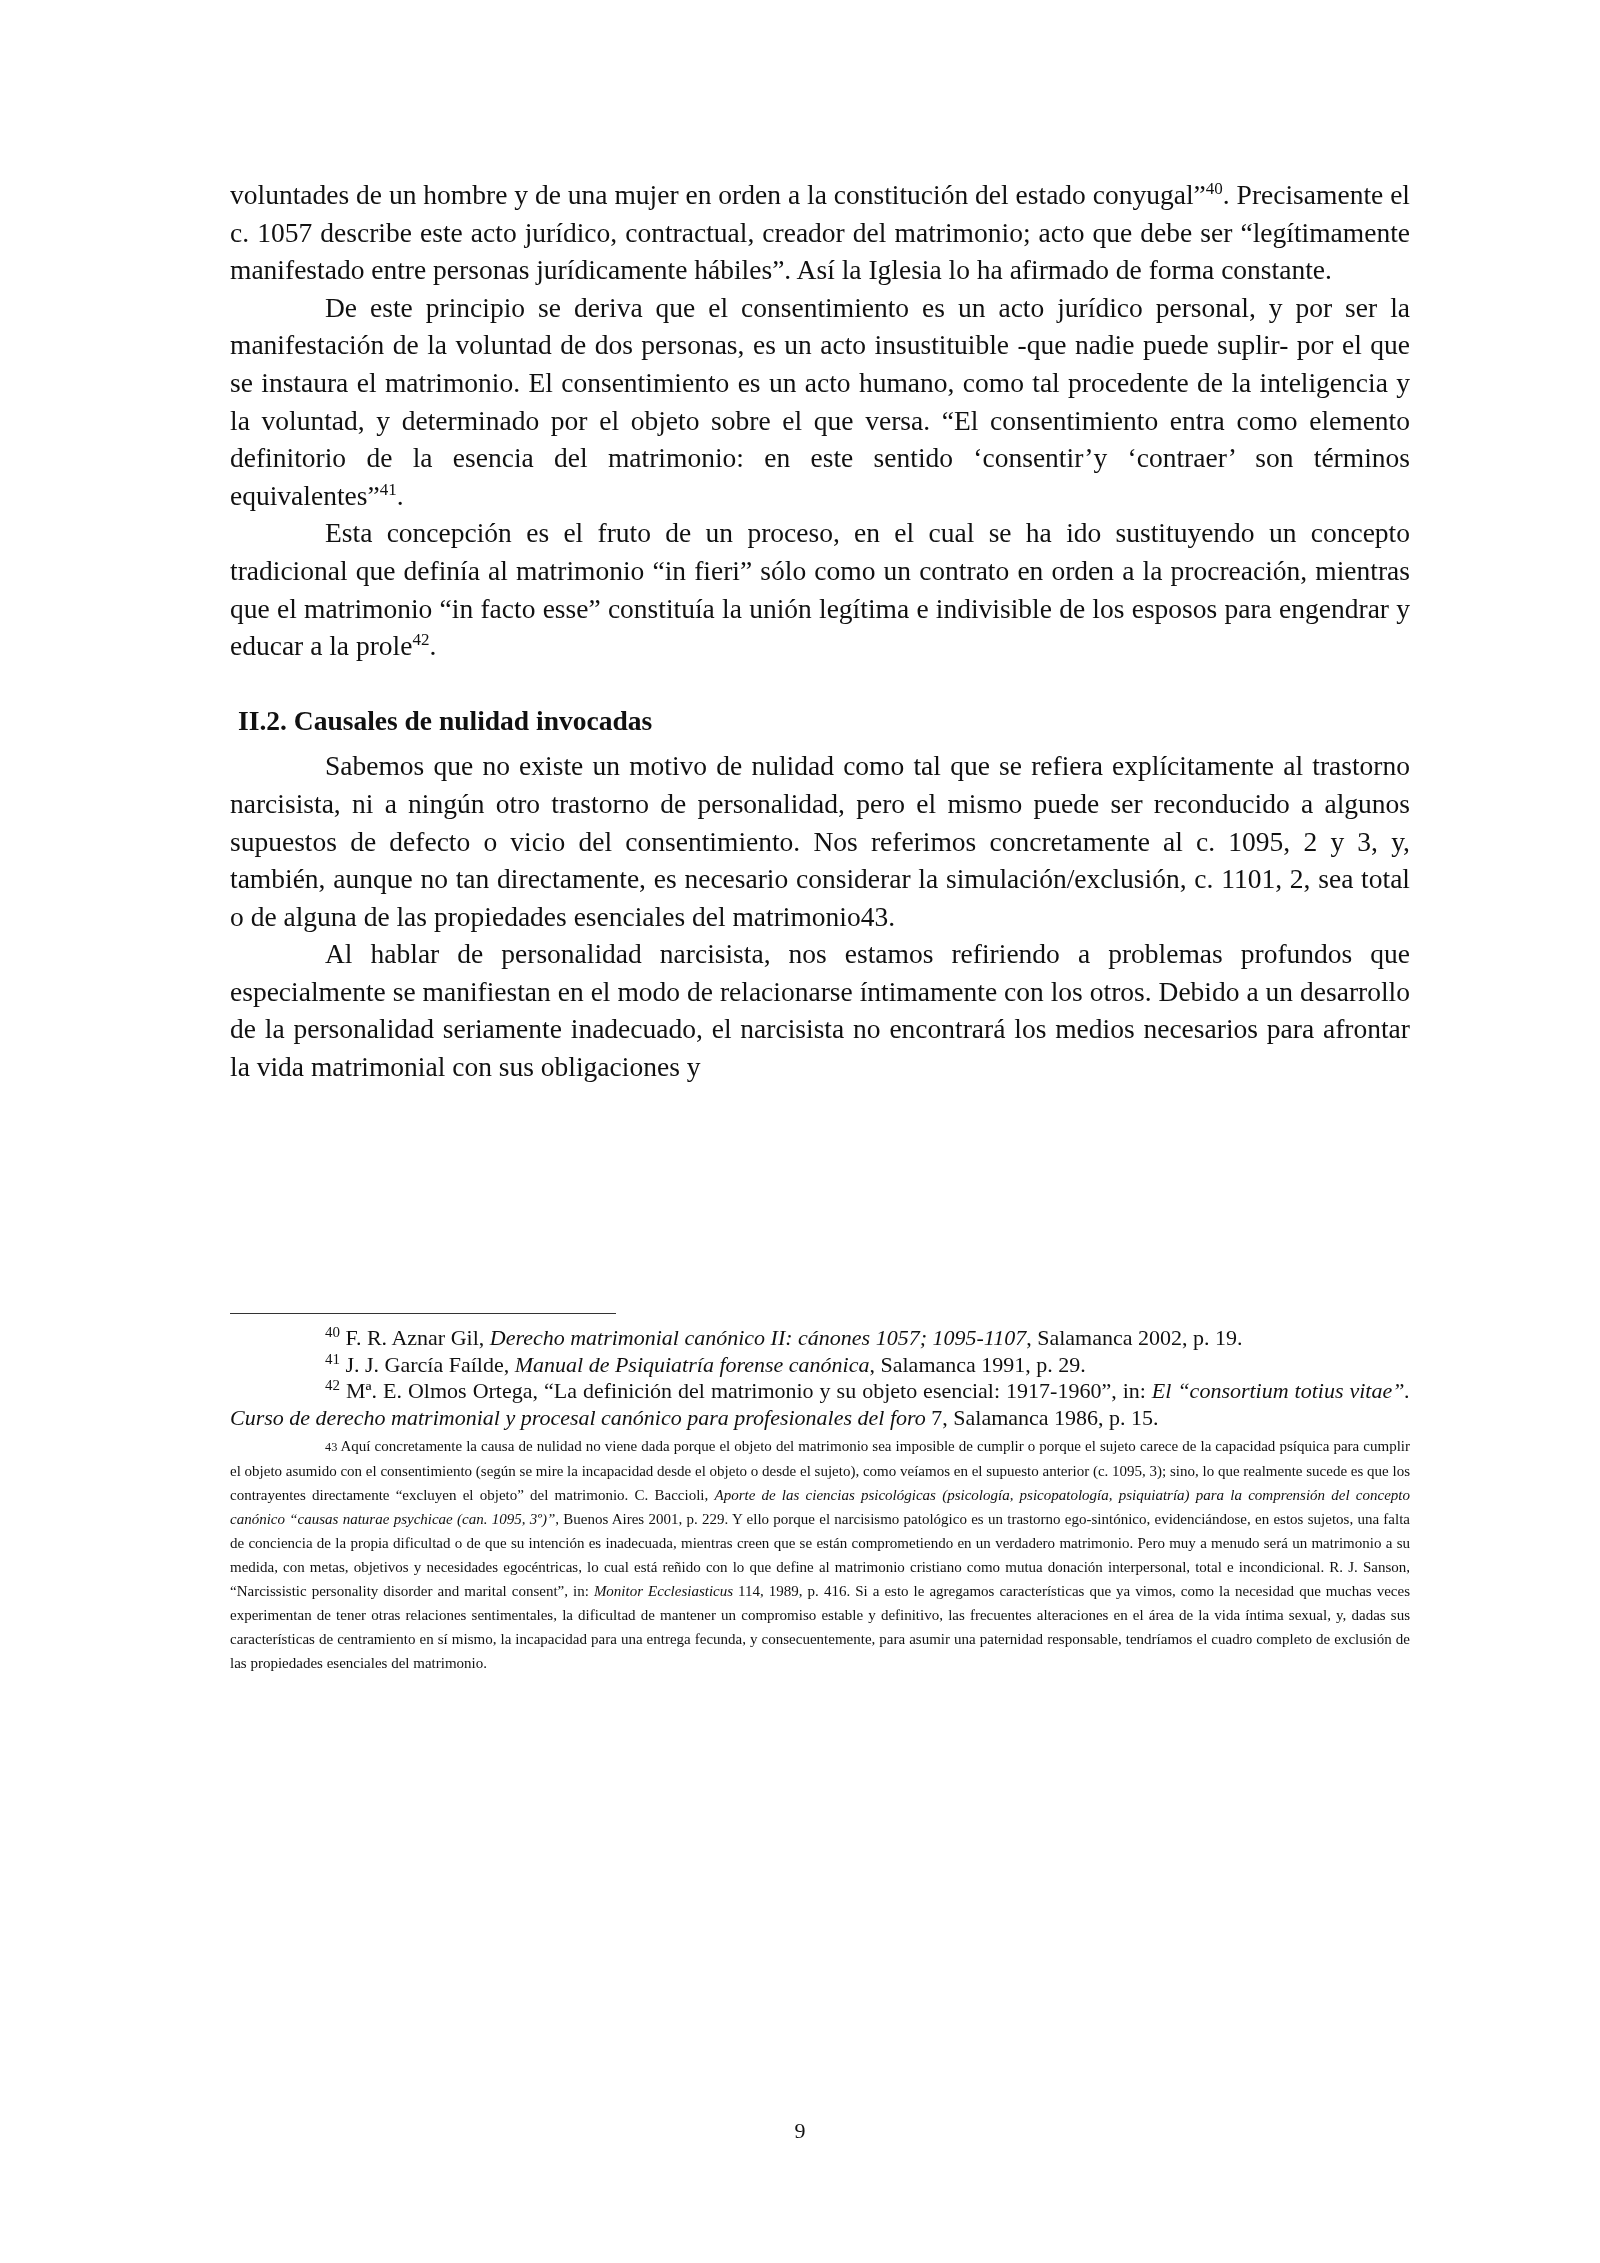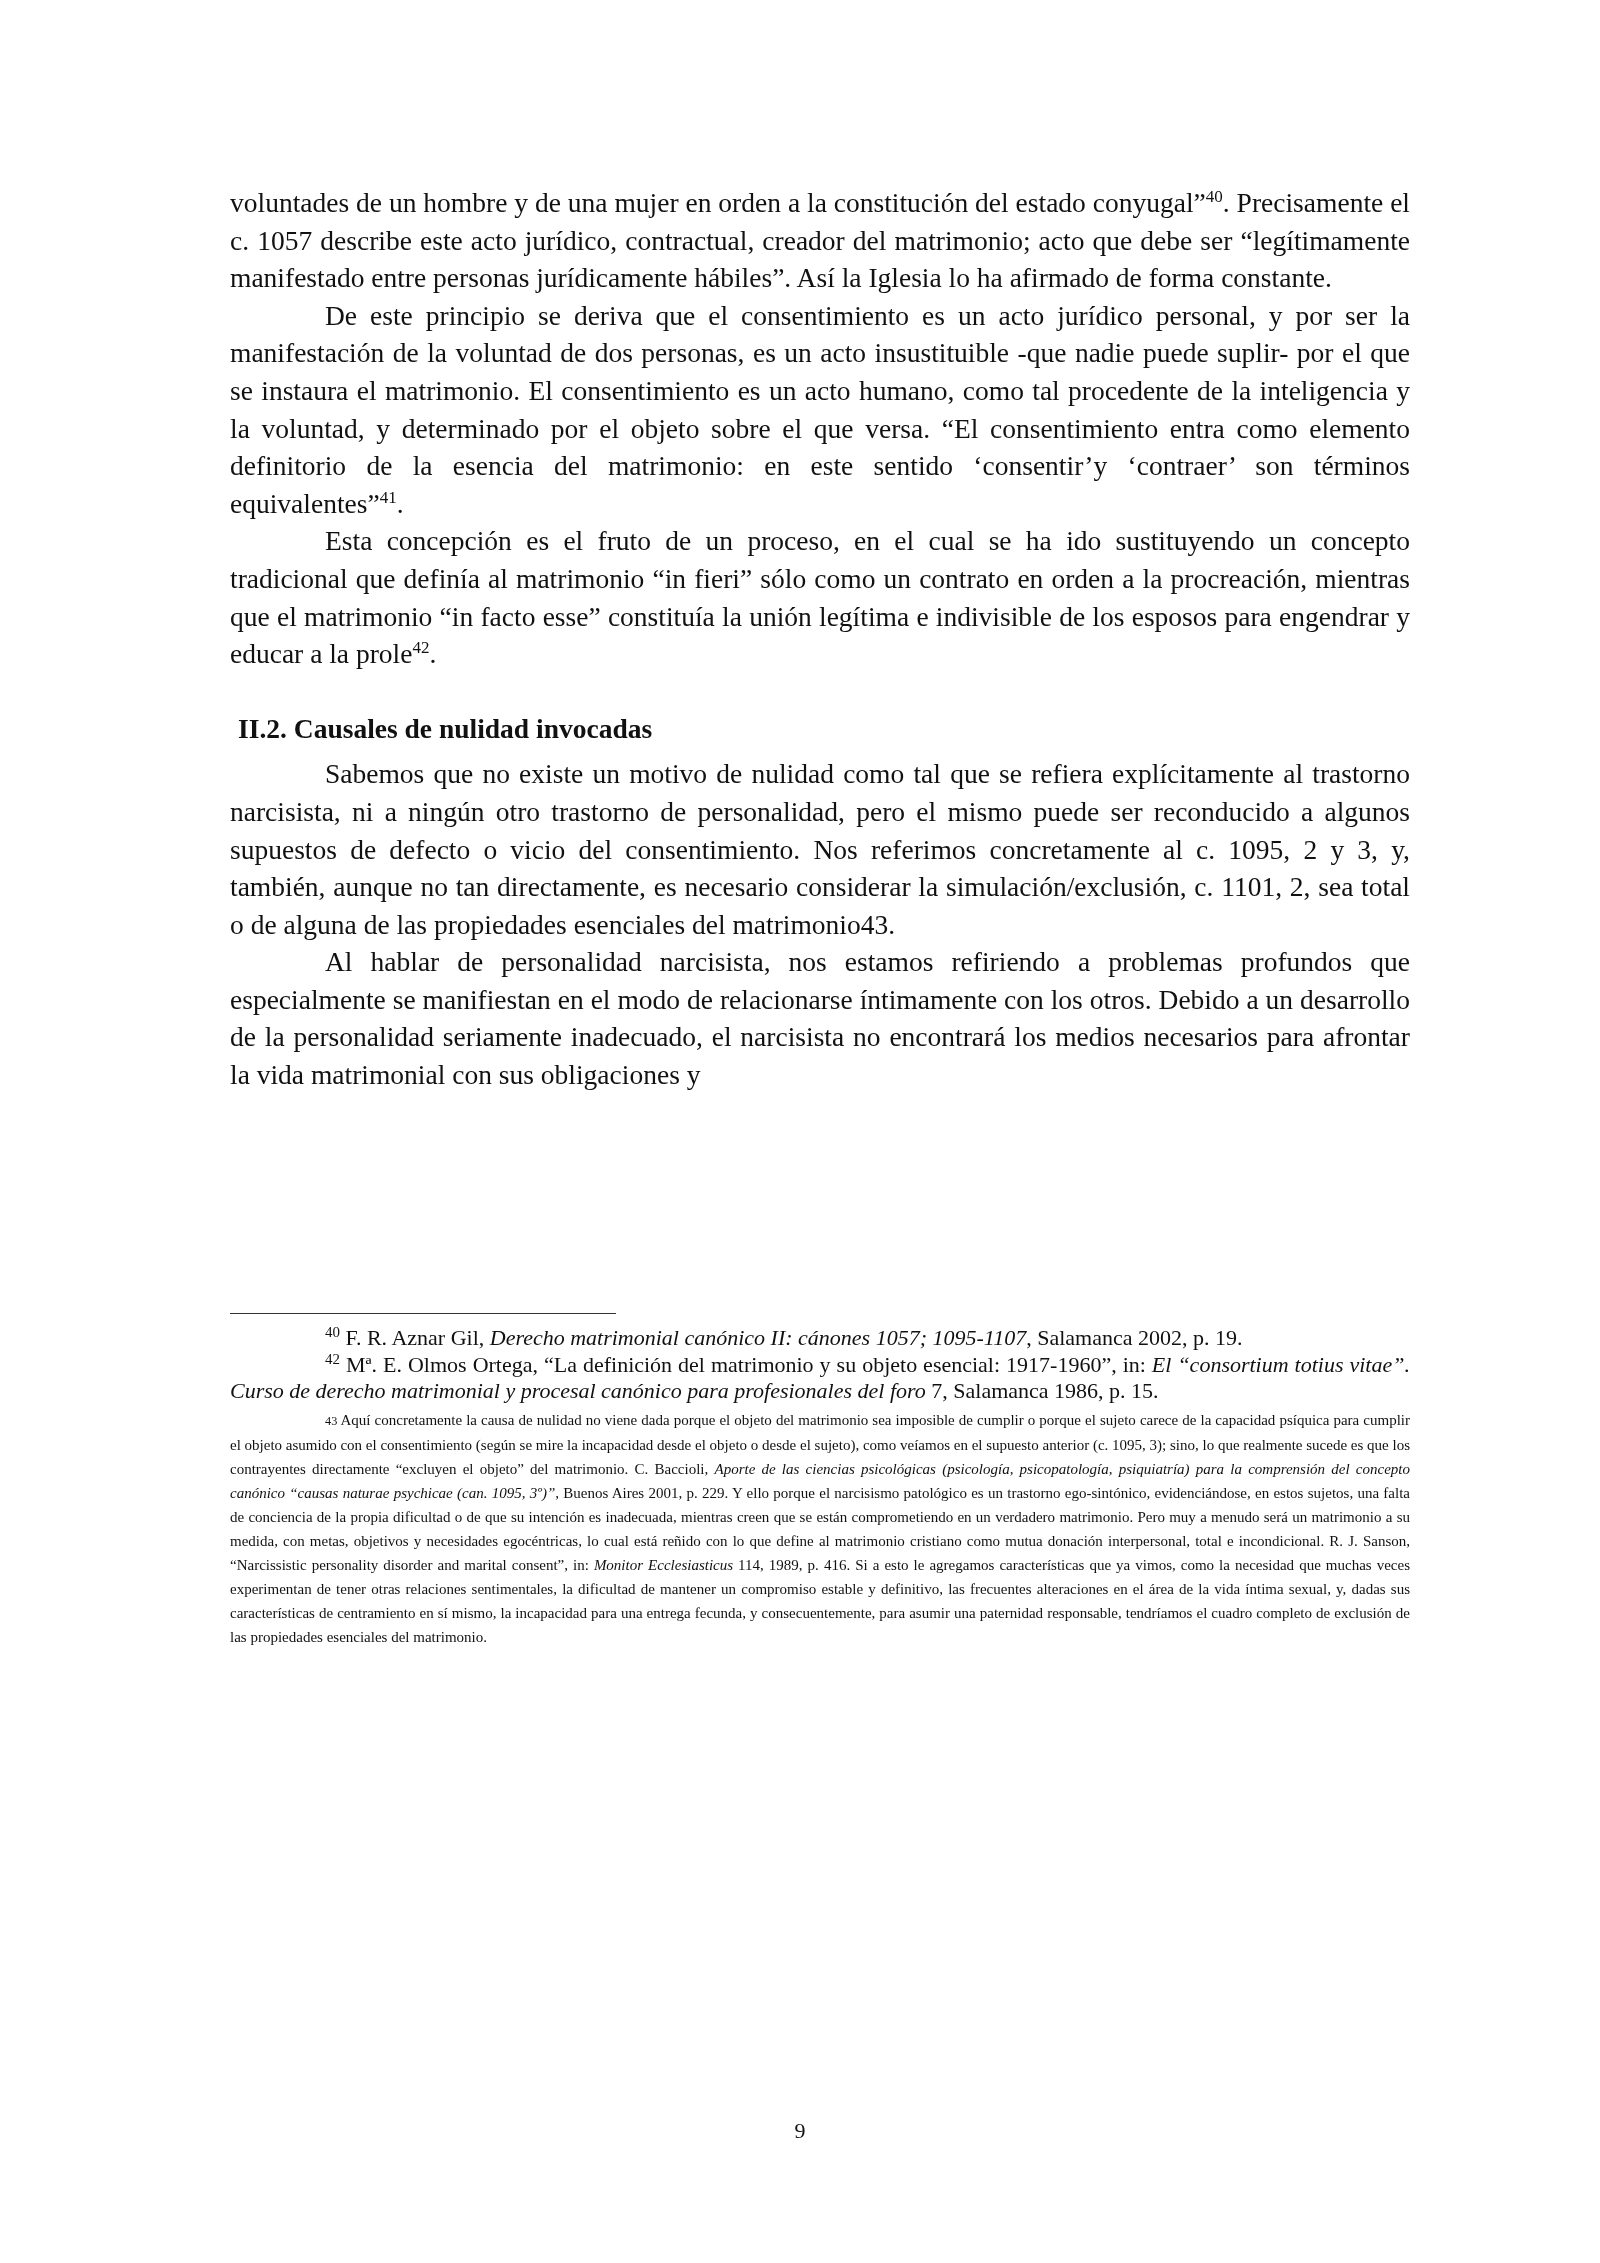--- a/index.html
+++ b/index.html
@@ -11,21 +11,21 @@
     width: 1600px;
     height: 2263px;
     position: relative;
     overflow: hidden;
     font-family: "Liberation Serif", "DejaVu Serif", serif;
     color: #111111;
   }
   .page {
     position: absolute;
     left: 230px;
-    top: 184px;
+    top: 176px;
     width: 1180px;
   }
   .body-text {
     font-size: 27.5px;
     line-height: 37.6px;
     text-align: justify;
     margin: 0;
   }
   .indent {
     text-indent: 95px;
@@ -112,19 +112,20 @@
 
   <p class="body-text indent"> Al hablar de personalidad narcisista, nos estamos refiriendo a problemas profundos que especialmente se manifiestan en el modo de relacionarse íntimamente con los otros. Debido a un desarrollo de la personalidad seriamente inadecuado, el narcisista no encontrará los medios necesarios para afrontar la vida matrimonial con sus obligaciones y</p>
 
 </div>
 
 <div class="footnote-sep"></div>
 
 <div class="footnotes">
   <p class="fn"><sup>40</sup><span> F. R.  Aznar Gil, </span><i>Derecho matrimonial canónico II: cánones 1057; 1095-1107</i><span>, Salamanca 2002, p. 19.</span></p>
 
+  <p class="fn"><sup>41</sup><span> J. J.  García Faílde, </span><i>Manual de Psiquiatría forense canónica</i><span>, Salamanca 1991, p. 29.</span></p>
 
   <p class="fn"><sup>42</sup><span> Mª. E. Olmos Ortega, “La definición del matrimonio y su objeto esencial: 1917-1960”, in: </span><i>El “consortium totius vitae”. Curso de derecho matrimonial y procesal canónico para profesionales del foro</i><span> 7, Salamanca 1986, p. 15.</span></p>
 
   <p class="fn fn-43"><span class="fn-num-inline">43</span><span> Aquí concretamente la causa de nulidad no viene dada porque el objeto del matrimonio sea imposible de cumplir o porque el sujeto carece de la capacidad psíquica para cumplir el objeto asumido con el consentimiento (según se mire la incapacidad desde el objeto o desde el sujeto), como veíamos en el supuesto anterior (c. 1095, 3); sino, lo que realmente sucede es que los contrayentes directamente “excluyen el objeto” del matrimonio. C. Baccioli, </span><i>Aporte de las ciencias psicológicas (psicología, psicopatología, psiquiatría) para la comprensión del concepto canónico “causas naturae psychicae (can. 1095, 3º)”</i><span>, Buenos Aires 2001, p. 229. Y ello porque el narcisismo patológico es un trastorno ego-sintónico, evidenciándose, en estos sujetos, una falta de conciencia de la propia dificultad o de que su intención es inadecuada, mientras creen que se están comprometiendo en un verdadero matrimonio. Pero muy a menudo será un matrimonio a su medida, con metas, objetivos y necesidades egocéntricas, lo cual está reñido con lo que define al matrimonio cristiano como mutua donación interpersonal, total e incondicional. R. J. Sanson, “Narcissistic personality disorder and marital consent”, in: </span><i>Monitor Ecclesiasticus</i><span> 114, 1989, p. 416. Si a esto le agregamos características que ya vimos, como la necesidad que muchas veces experimentan de tener otras relaciones sentimentales, la dificultad de mantener un compromiso estable y definitivo, las frecuentes alteraciones en el área de la vida íntima sexual, y, dadas sus características de centramiento en sí mismo, la incapacidad para una entrega fecunda, y consecuentemente, para asumir una paternidad responsable, tendríamos el cuadro completo de exclusión de las propiedades esenciales del matrimonio.</span></p>
 </div>
 
 <div class="page-number">9</div>
 
 </body></html>

